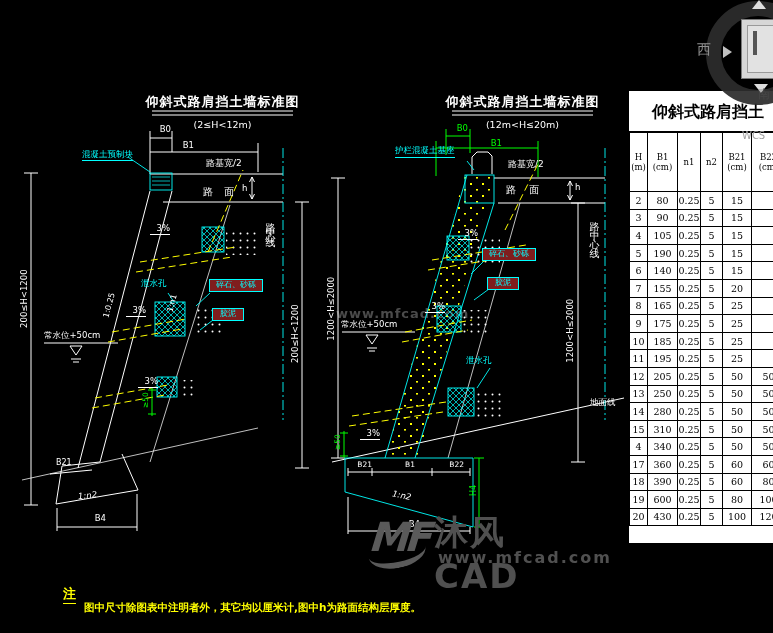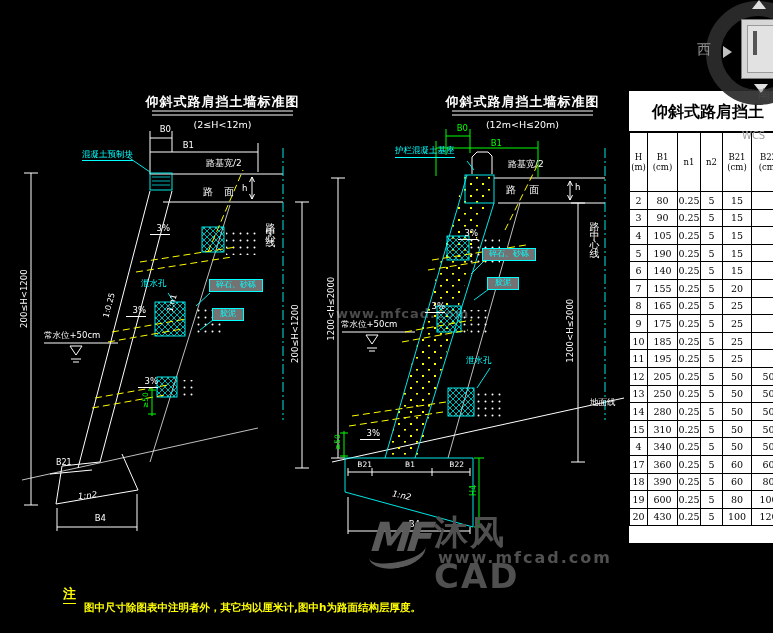--- a/index.html
+++ b/index.html
@@ -2,21 +2,21 @@
 <html><head>
 <meta charset="utf-8">
 <style>
   html,body{margin:0;padding:0;background:#000;width:773px;height:633px;overflow:hidden;
     font-family:"DejaVu Sans",sans-serif;}
   #stage{position:relative;width:773px;height:633px;background:#000;overflow:hidden;}
   svg{position:absolute;left:0;top:0;z-index:2;}
   .lbl{position:absolute;color:#fff;font-size:8.5px;line-height:1.1;white-space:nowrap;z-index:3;}
   .c{color:#00ffff;} .g{color:#00ff00;}
   .ctr{text-align:right;}
-  .box{border:1px solid #00ffff;text-align:center;padding:1px 2px;background:#737373;}
+  .box{border:1px solid #00ffff;text-align:center;padding:1px 2px;background:#7f1d1d;}
   .rot{transform:rotate(-90deg);transform-origin:center;text-align:center;}
   .vt{writing-mode:vertical-rl;text-orientation:upright;}
   .ul{border-bottom:1px solid currentColor;padding-bottom:1px;}
   .ttl{position:absolute;color:#fff;font-size:13px;font-weight:bold;text-align:center;z-index:3;letter-spacing:1px;}
   .sub{position:absolute;color:#fff;font-size:9.5px;text-align:center;z-index:3;}
   
   #size-table{position:absolute;left:628px;top:90px;width:158px;height:452px;background:#fff;
     border:1.5px solid #000;z-index:4;color:#000;}
   #size-table .t-title{height:40px;line-height:42px;text-align:center;font-size:16px;font-weight:bold;
     border-bottom:1px solid #000;font-family:"DejaVu Serif",serif;overflow:hidden;}

